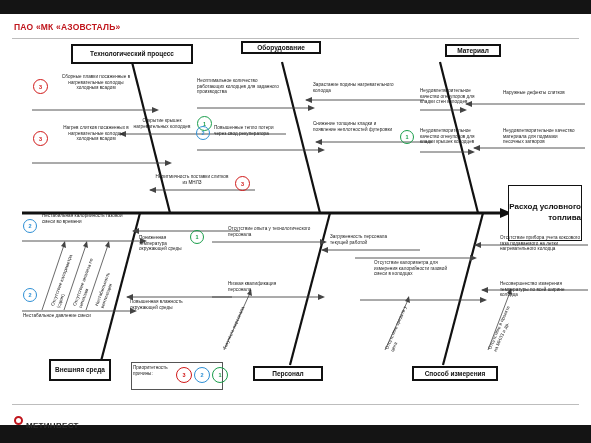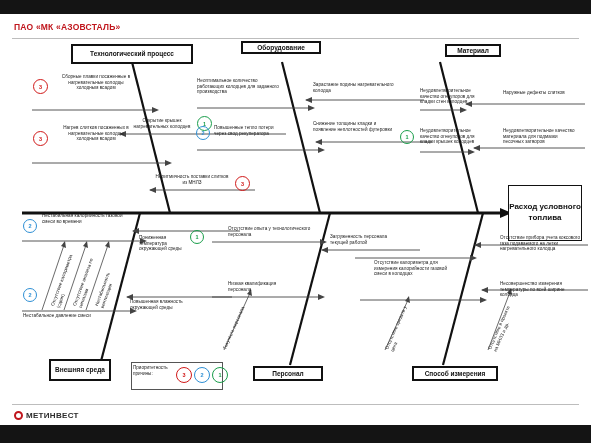--- a/index.html
+++ b/index.html
@@ -12,35 +12,35 @@
   .topbar{position:absolute;left:0;top:0;width:591px;height:14px;background:#141414;}
   .botbar{position:absolute;left:0;bottom:0;width:591px;height:18px;background:#141414;}
 
   .hdr-left{position:absolute;left:14px;top:22px;font-size:8.5px;font-weight:bold;color:#c0161d;letter-spacing:.2px;}
   .hdr-right{position:absolute;right:14px;top:18px;font-size:13px;font-weight:bold;color:#1a1a1a;}
   .hdr-rule{position:absolute;left:12px;top:38px;width:567px;height:1px;background:#bdbdbd;}
   .foot-rule{position:absolute;left:12px;top:404px;width:567px;height:1px;background:#bdbdbd;}
 
   .logo{position:absolute;left:14px;top:411px;display:flex;align-items:center;gap:3px;}
   .logo-mark{width:9px;height:9px;border-radius:50%;border:2px solid #c0161d;box-sizing:border-box;}
-  .logo-txt{font-size:8px;font-weight:bold;color:#2b2b2b;letter-spacing:.3px;}
+  .logo-txt{font-size:8px;font-weight:bold;color:#2b2b2b;letter-spacing:.3px;margin-top:10px;}
   .pagenum{position:absolute;right:16px;top:408px;font-size:13px;font-weight:bold;color:#1a1a1a;}
 
   
   svg.layer{position:absolute;left:0;top:0;width:591px;height:443px;}
 
   .catbox{
     position:absolute;border:2px solid #111;background:#fff;
     display:flex;align-items:center;justify-content:center;text-align:center;
     font-size:6.5px;font-weight:bold;color:#111;line-height:1.15;box-sizing:border-box;
     padding:1px 2px;
   }
   .effectbox{
     position:absolute;border:1.6px solid #111;background:#fff;
-    display:flex;align-items:center;justify-content:center;text-align:center;
+    display:flex;align-items:center;justify-content:center;text-align:right;
     font-size:8px;font-weight:bold;color:#111;line-height:1.35;box-sizing:border-box;
   }
   .cause{
     position:absolute;font-size:4.6px;line-height:1.25;color:#1a1a1a;
     letter-spacing:.05px;
   }
   .cause.rot{transform-origin:0 0;white-space:nowrap;}
   .pr{
     position:absolute;border-radius:50%;box-sizing:border-box;
     display:flex;align-items:center;justify-content:center;

